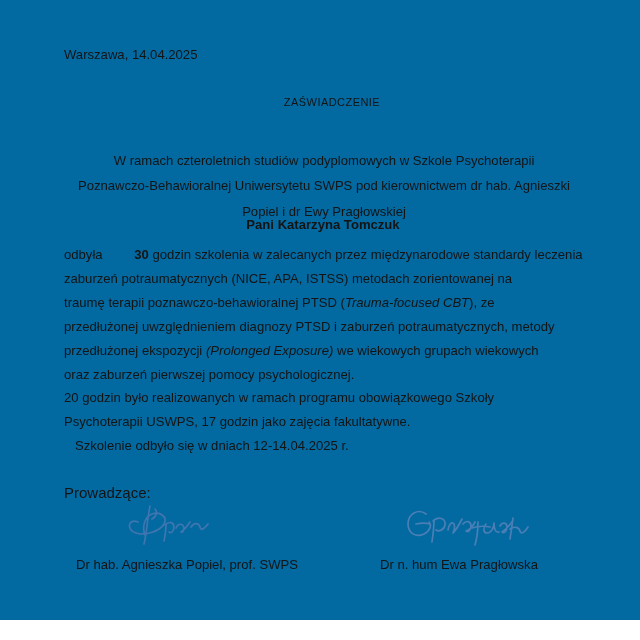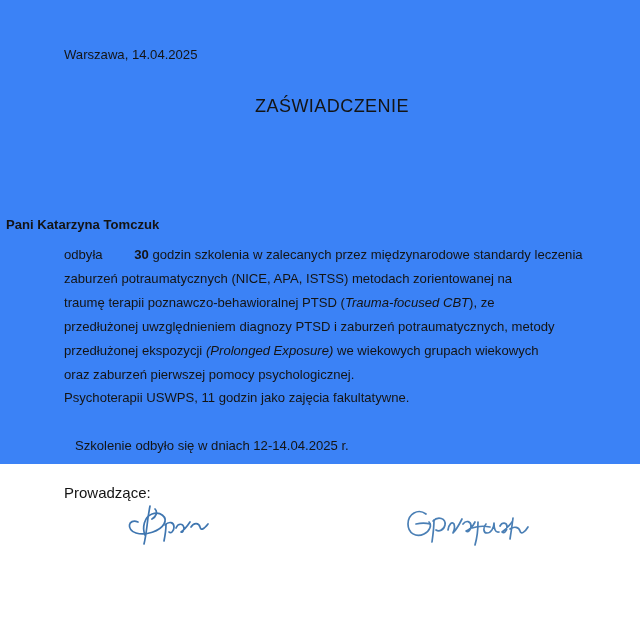--- a/index.html
+++ b/index.html
@@ -13,43 +13,43 @@
     height: 640px;
     overflow: hidden;
     font-family: "Liberation Sans", sans-serif;
     color: #141414;
     -webkit-font-smoothing: antialiased;
   }
 
   .page {
     position: relative;
     width: 640px;
-    height: 464px;
-    background: #3b82f6;
+    height: 620px;
+    background: #0369a1;
     box-sizing: border-box;
   }
 
   
   .placedate {
     position: absolute;
     left: 64px;
     top: 47px;
     font-size: 13.1px;
     line-height: 16px;
     white-space: nowrap;
   }
 
   
   .doc-title {
     position: absolute;
     left: 0;
     right: 0;
     top: 96px;
     text-align: center;
-    font-size: 18px;
+    font-size: 11px;
     letter-spacing: 0.45px;
     padding-left: 24px;
   }
 
   
   .intro {
     position: absolute;
     left: 64px;
     width: 520px;
     top: 148px;
@@ -63,21 +63,21 @@
   }
   .intro .ln.wide {
     letter-spacing: -0.02px;
   }
 
   .recipient {
     position: absolute;
     left: 0;
     right: 0;
     top: 217px;
-    text-align: left;
+    text-align: center;
     font-size: 13.1px;
     font-weight: bold;
     padding-left: 6px;
   }
 
   
   .body-block {
     position: absolute;
     left: 64px;
     width: 524px;
@@ -137,39 +137,45 @@
 </style>
 </head>
 <body>
 
 <div class="page">
 
   <div class="placedate">Warszawa, 14.04.2025</div>
 
   <div class="doc-title">ZAŚWIADCZENIE</div>
 
+  <div class="intro">
+    <span class="ln">W ramach czteroletnich studiów podyplomowych w Szkole Psychoterapii</span>
+    <span class="ln wide">Poznawczo-Behawioralnej Uniwersytetu SWPS pod kierownictwem dr hab. Agnieszki</span>
+    <span class="ln">Popiel i dr Ewy Pragłowskiej</span>
+  </div>
 
   <div class="recipient">Pani Katarzyna Tomczuk</div>
 
   <div class="body-block b1">
     <span class="ln"><span>odbyła </span><b>30</b><span> godzin szkolenia w zalecanych przez międzynarodowe standardy leczenia</span></span>
 
     <span class="ln">zaburzeń potraumatycznych (NICE, APA, ISTSS)  metodach zorientowanej na</span>
 
     <span class="ln"><span>traumę terapii poznawczo-behawioralnej PTSD (</span><i>Trauma-focused CBT</i><span>), ze</span></span>
 
     <span class="ln">przedłużonej uwzględnieniem diagnozy PTSD i zaburzeń potraumatycznych, metody</span>
 
     <span class="ln"><span>przedłużonej ekspozycji </span><i>(Prolonged Exposure)</i><span> we wiekowych grupach wiekowych</span></span>
 
     <span class="ln">oraz zaburzeń pierwszej pomocy psychologicznej.</span>
   </div>
 
   <div class="body-block b2">
-    <span class="ln">Psychoterapii USWPS, 11 godzin jako zajęcia fakultatywne.</span>
+    <span class="ln">20 godzin było realizowanych w ramach programu obowiązkowego Szkoły</span>
+    <span class="ln">Psychoterapii USWPS, 17 godzin jako zajęcia fakultatywne.</span>
   </div>
 
   <div class="body-block b3">
     <span class="ln">Szkolenie odbyło się w dniach 12-14.04.2025 r.</span>
   </div>
 
   <div class="lead-label">Prowadzące:</div>
 
   <div class="sig-wrap">
 
@@ -197,14 +203,18 @@
         <path d="M72 28 C78 26, 85 26, 90 27"></path>
         <path d="M86 24 C83 27, 83 33, 87 33 C91 33, 94 28, 94 23 C94 28, 95 33, 99 32"></path>
         <path d="M100 26 C102 22, 107 22, 107 27 C107 31, 104 34, 102 32 C105 30, 109 26, 112 22"></path>
         <path d="M113 18 C112 26, 111 33, 110 39"></path>
         <path d="M110 29 C114 26, 119 27, 120 31 C121 35, 125 32, 128 27"></path>
       </svg>
     </div>
 
   </div>
 
+  <div class="names">
+    <span class="nm left">Dr hab. Agnieszka Popiel, prof. SWPS</span>
+    <span class="nm right">Dr n. hum Ewa Pragłowska</span>
+  </div>
 
 </div>
 
 </body></html>

